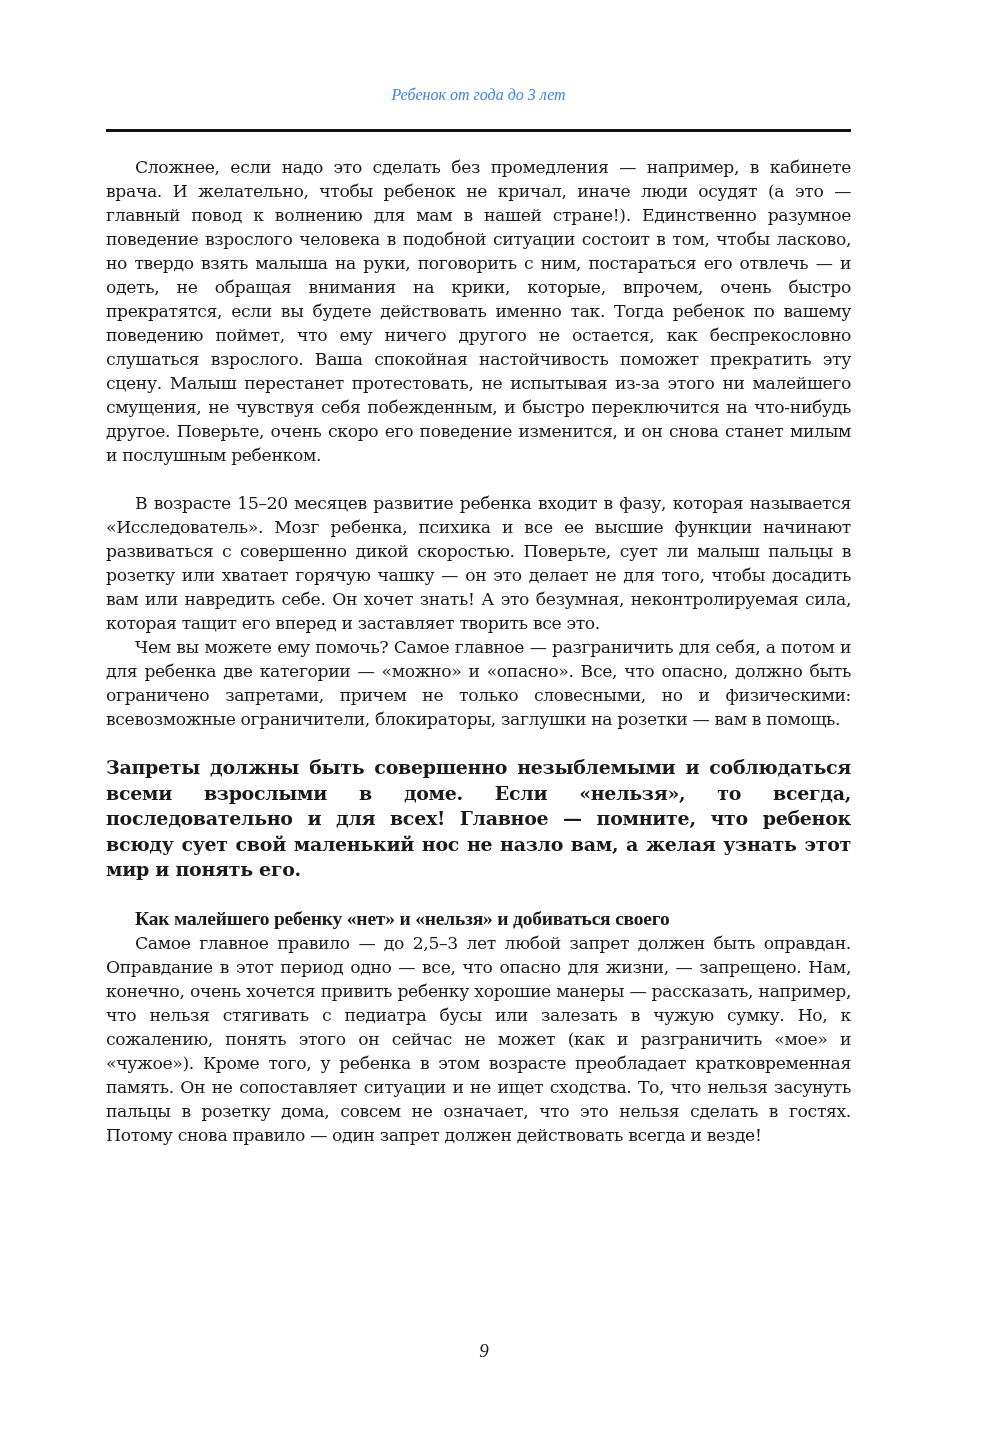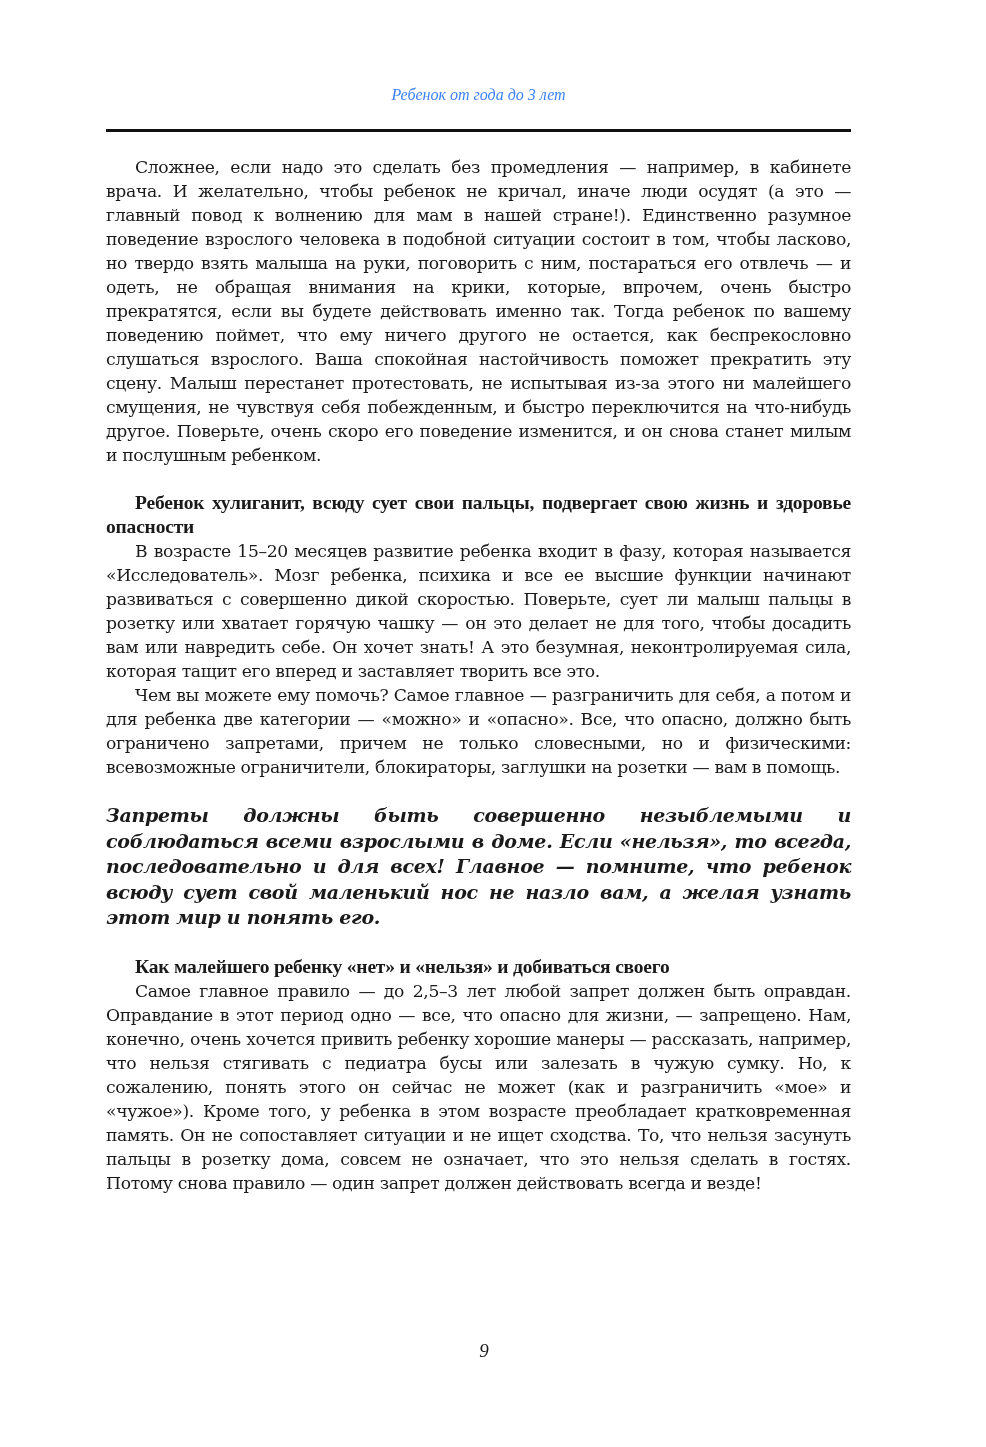--- a/index.html
+++ b/index.html
@@ -8,38 +8,37 @@
   .running-head { position: absolute; top: 84px; left: 0; width: 745px; text-align: center;
     font-family: "Liberation Serif", serif; font-style: italic; font-size: 16px; line-height: 21px; color: #3b82f6; }
   .running-head .sub { font-weight: bold; }
   .rule { position: absolute; top: 129px; left: 0; width: 745px; height: 3px; background: #111; }
   .body { position: absolute; top: 155px; left: 0; width: 745px;
     font-family: "DejaVu Serif", serif; font-size: 17.2px; line-height: 24px; letter-spacing: -0.35px;
     text-align: justify; hyphens: manual; }
   .body p { margin: 0; text-indent: 29px; }
   .body h3 { margin: 0; font-family: "Liberation Serif", serif; font-weight: bold; font-size: 19.5px; line-height: 24px; text-indent: 29px; letter-spacing: -0.2px; }
   .sp1 { height: 24px; }
-  .quote { margin: 0 0 0 29px; font-family: "DejaVu Serif", serif; font-style: italic; font-weight: 600;
+  .quote { margin: 0 0 0 29px; font-family: "DejaVu Serif", serif; font-weight: 600;
     font-size: 19px; line-height: 25.5px; letter-spacing: -0.3px; text-align: justify; }
   .folio { position: absolute; top: 1340px; left: 0; width: 756px; text-align: center;
     font-family: "Liberation Serif", serif; font-style: italic; font-size: 19px; }
 </style>
 </head>
 <body>
 
 <div class="page">
   <div class="running-head">
     <div>Ребенок от года до 3 лет</div>
   </div>
   <div class="rule"></div>
 
   <div class="body">
     <p>Сложнее, если надо это сделать без промедления — например, в кабинете врача. И желательно, чтобы ребенок не кричал, иначе люди осудят (а это — главный повод к волнению для мам в нашей стране!). Единственно разумное поведение взрослого человека в подобной ситуации состоит в том, чтобы ласково, но твердо взять малыша на руки, поговорить с ним, постараться его отвлечь — и одеть, не обращая внимания на крики, которые, впрочем, очень быстро прекратятся, если вы будете действовать именно так. Тогда ребенок по вашему поведению поймет, что ему ничего другого не остается, как беспрекословно слушаться взрослого. Ваша спокойная настойчивость поможет прекратить эту сцену. Малыш перестанет протестовать, не испытывая из-за этого ни малейшего смущения, не чувствуя себя побежденным, и быстро переключится на что-нибудь другое. Поверьте, очень скоро его поведение изменится, и он снова станет милым и послушным ребенком.</p>
     <div class="sp1"></div>
-    <h3>Ребенок хулиганит, всюду сует свои пальцы, подвергает свою жизнь и здоровье опасности</h3>
     <p>В возрасте 15–20 месяцев развитие ребенка входит в фазу, которая называется «Исследователь». Мозг ребенка, психика и все ее высшие функции начинают развиваться с совершенно дикой скоростью. Поверьте, сует ли малыш пальцы в розетку или хватает горячую чашку — он это делает не для того, чтобы досадить вам или навредить себе. Он хочет знать! А это безумная, неконтролируемая сила, которая тащит его вперед и заставляет творить все это.</p>
     <p>Чем вы можете ему помочь? Самое главное — разграничить для себя, а потом и для ребенка две категории — «можно» и «опасно». Все, что опасно, должно быть ограничено запретами, причем не только словесными, но и физическими: всевозможные ограничители, блокираторы, заглушки на розетки — вам в помощь.</p>
     <div class="sp1"></div>
     <p class="quote" style="text-indent:0">Запреты должны быть совершенно незыблемыми и соблюдаться всеми взрослыми в доме. Если «нельзя», то всегда, последовательно и для всех! Главное — помните, что ребенок всюду сует свой маленький нос не назло вам, а желая узнать этот мир и понять его.</p>
     <div class="sp1"></div>
     <h3>Как малейшего ребенку «нет» и «нельзя» и добиваться своего</h3>
     <p>Самое главное правило — до 2,5–3 лет любой запрет должен быть оправдан. Оправдание в этот период одно — все, что опасно для жизни, — запрещено. Нам, конечно, очень хочется привить ребенку хорошие манеры — рассказать, например, что нельзя стягивать с педиатра бусы или залезать в чужую сумку. Но, к сожалению, понять этого он сейчас не может (как и разграничить «мое» и «чужое»). Кроме того, у ребенка в этом возрасте преобладает кратковременная память. Он не сопоставляет ситуации и не ищет сходства. То, что нельзя засунуть пальцы в розетку дома, совсем не означает, что это нельзя сделать в гостях. Потому снова правило  — один запрет должен действовать всегда и везде!</p>
   </div>
 
   <div class="folio">9</div>

